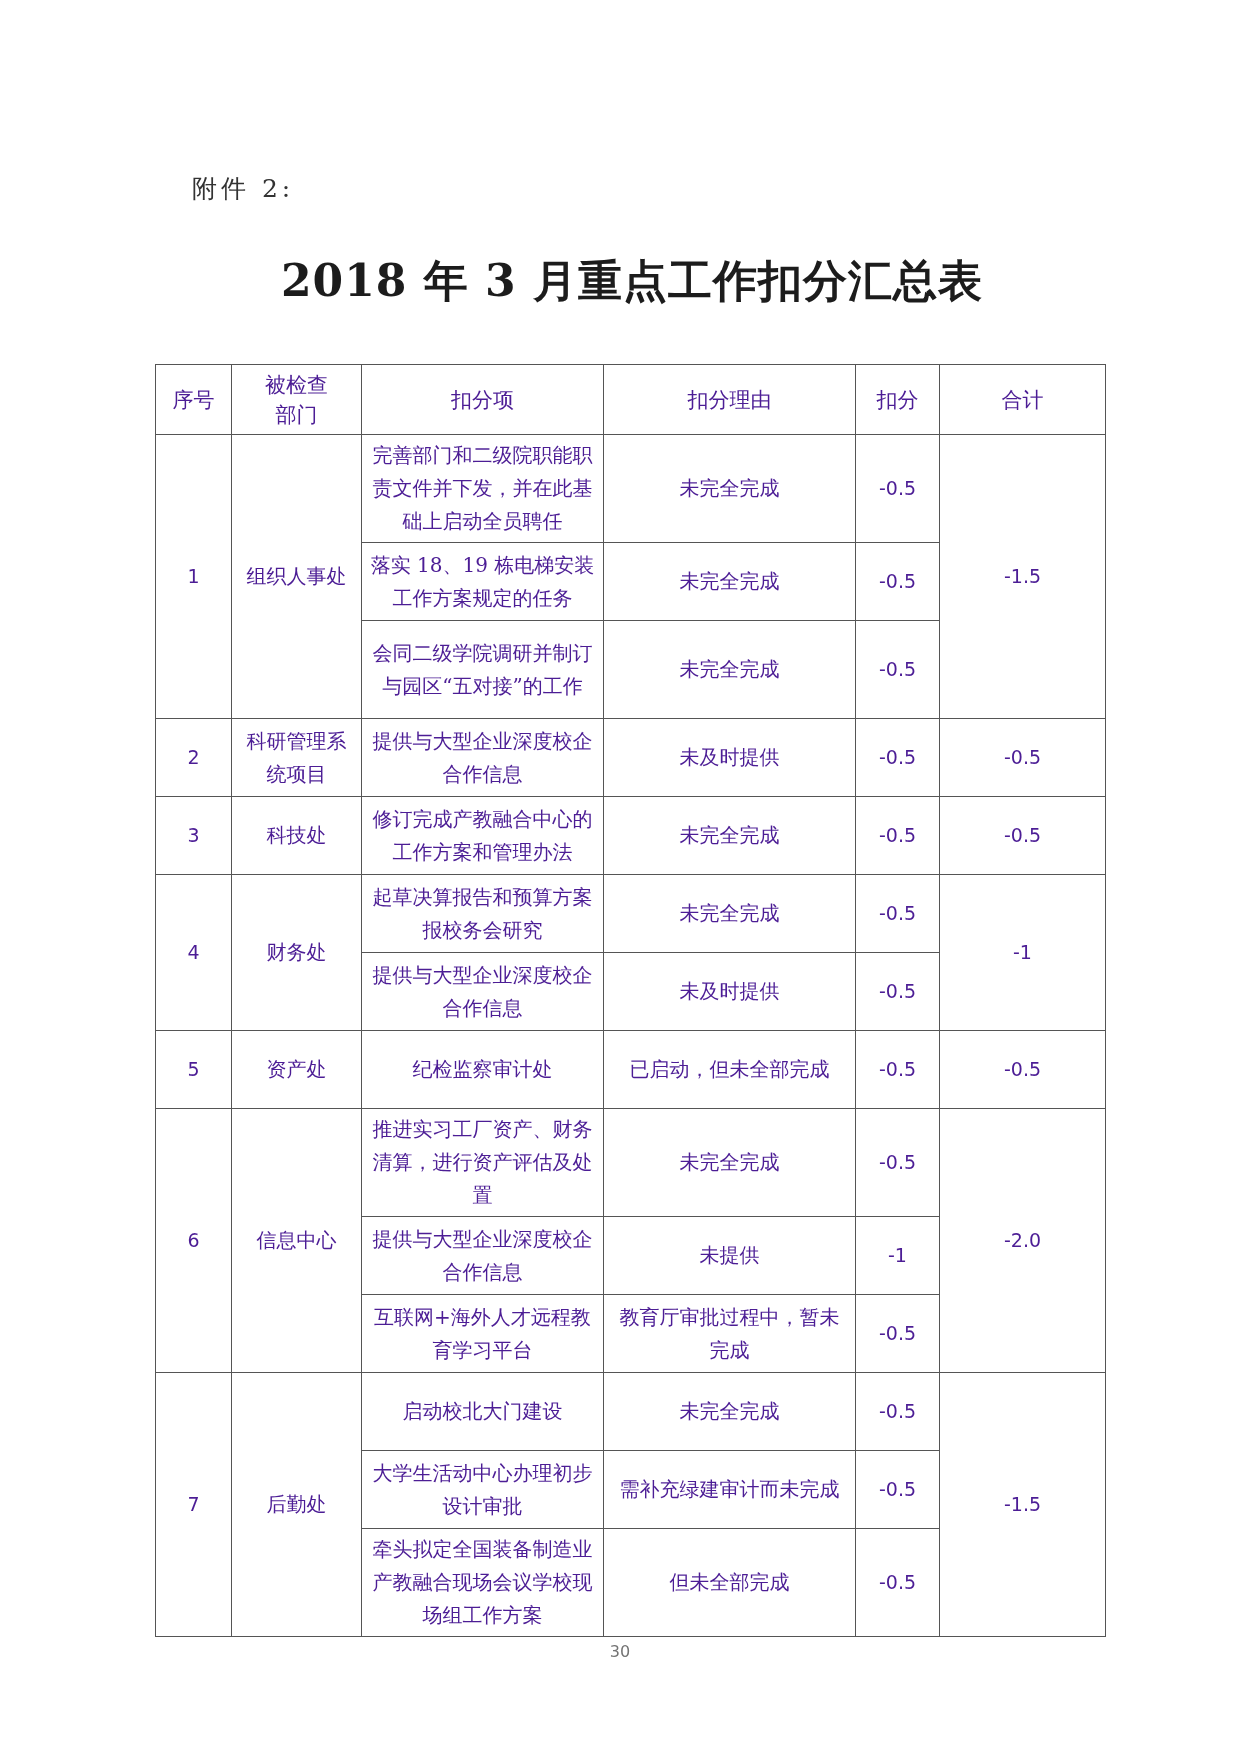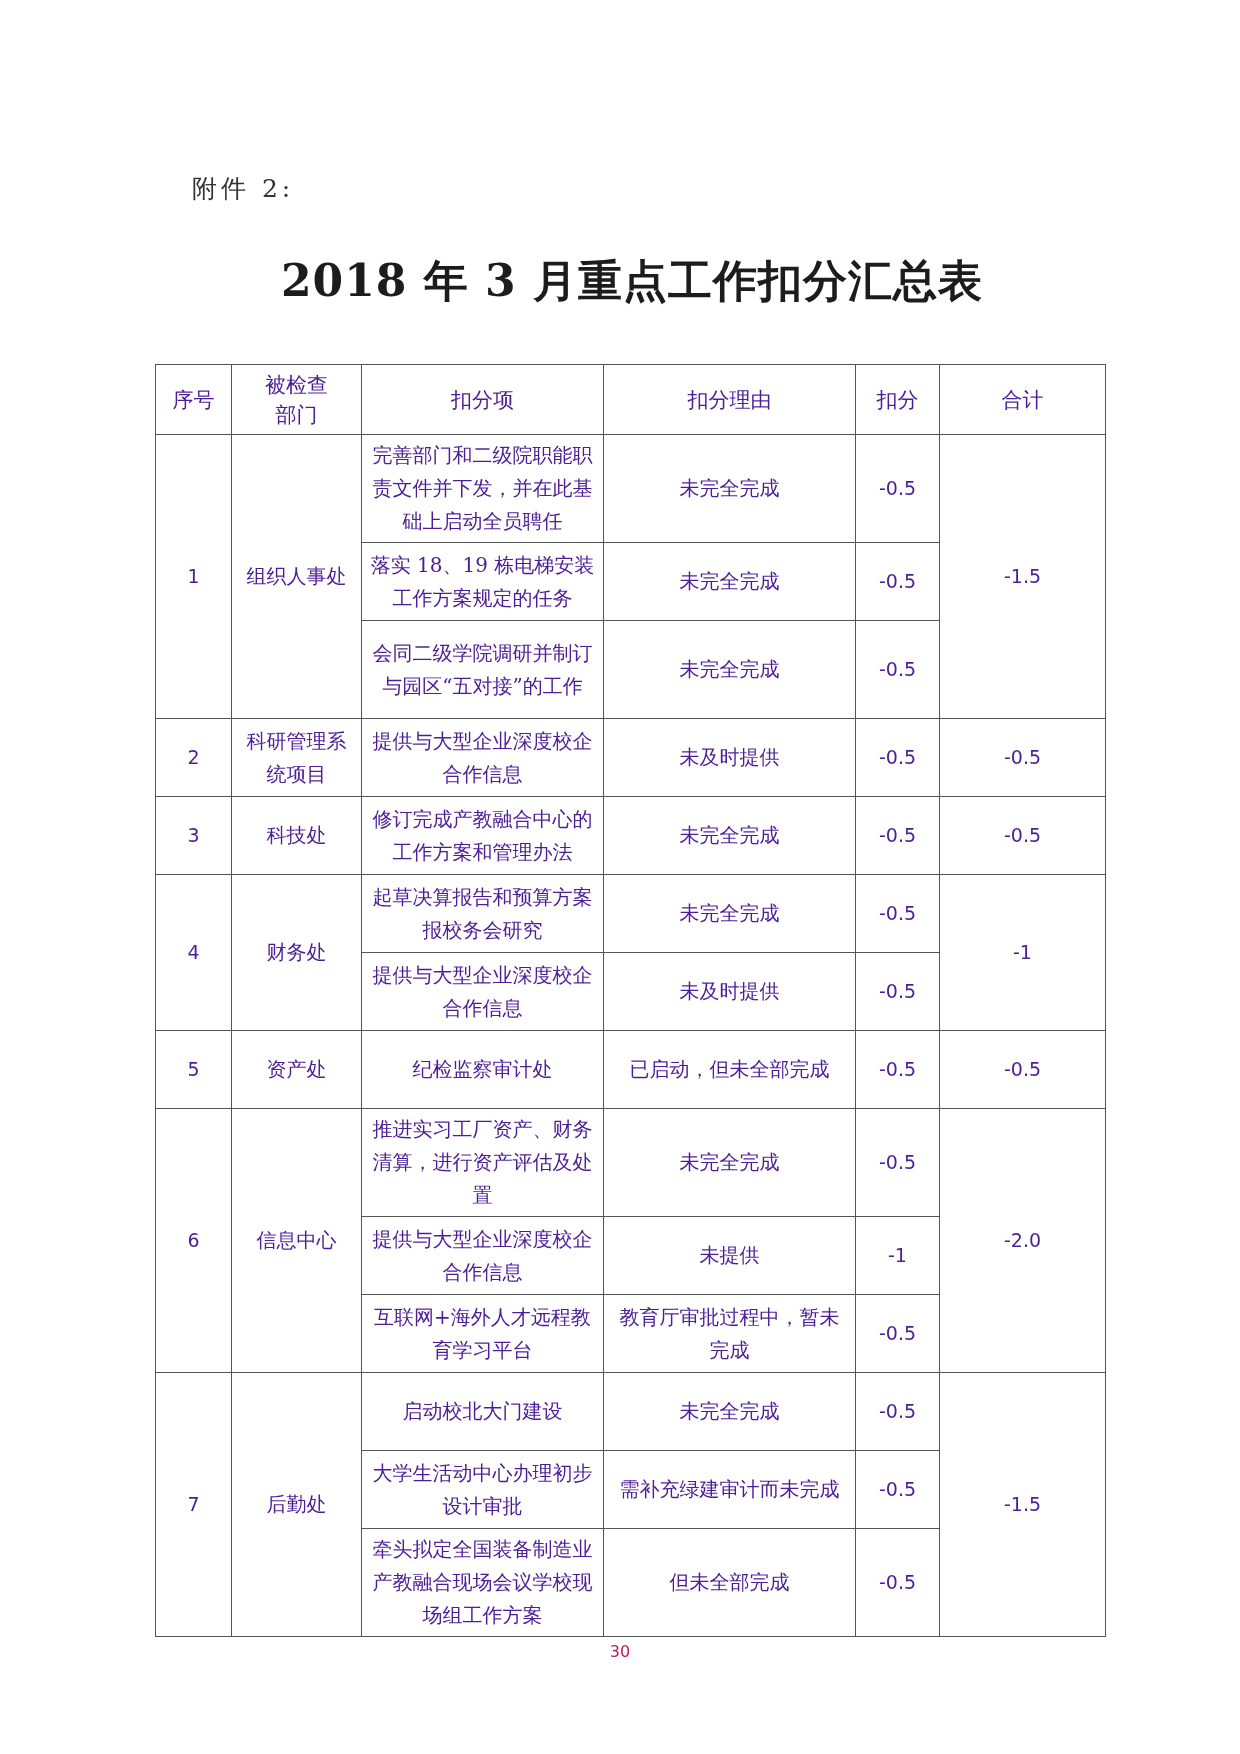--- a/index.html
+++ b/index.html
@@ -24,21 +24,21 @@
   }
   table.sheet td, table.sheet th {
     border: 1.5px solid #555; text-align: center; vertical-align: middle;
     padding: 4px 8px; line-height: 33px; font-weight: normal;
   }
   table.sheet th { font-size: 21px; line-height: 30px; }
   .num { font-family: "DejaVu Sans", sans-serif; font-size: 19px; }
   .item { text-align: center; }
   .page-no {
     position: absolute; left: 0; width: 1240px; top: 1642px; text-align: center;
-    font-family: "DejaVu Sans", sans-serif; font-size: 16px; color: #be185d;
+    font-family: "DejaVu Sans", sans-serif; font-size: 16px; color: #737373;
   }
 </style>
 </head>
 <body>
 
 <div class="attach">附件 2:</div>
 <div class="title">2018 年 3 月重点工作扣分汇总表</div>
 
 <table class="sheet">
   <colgroup>

